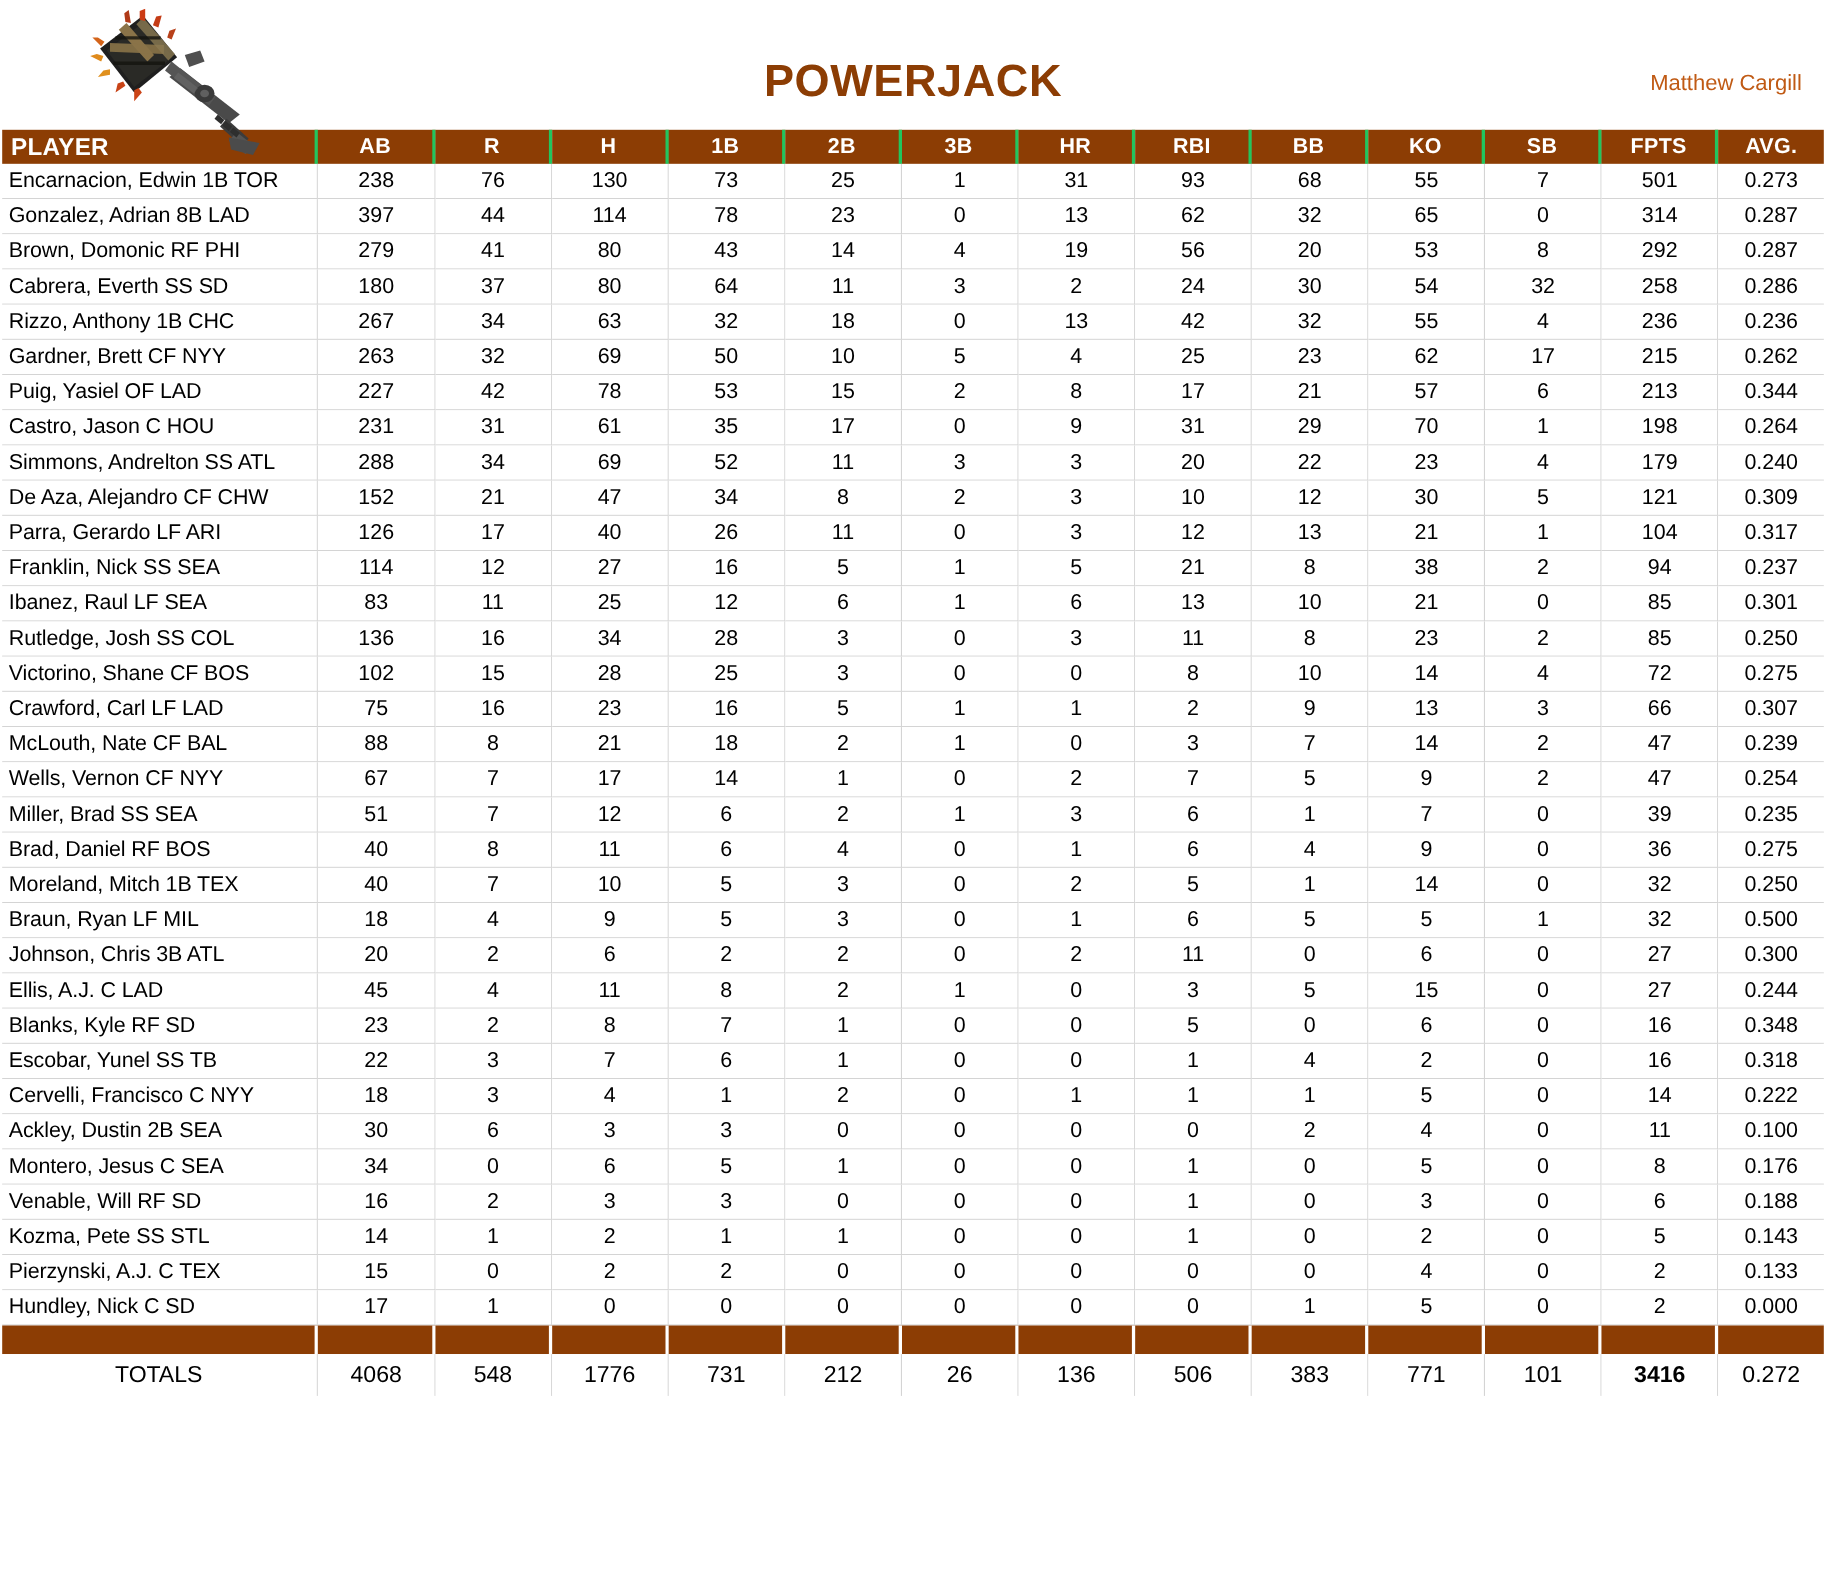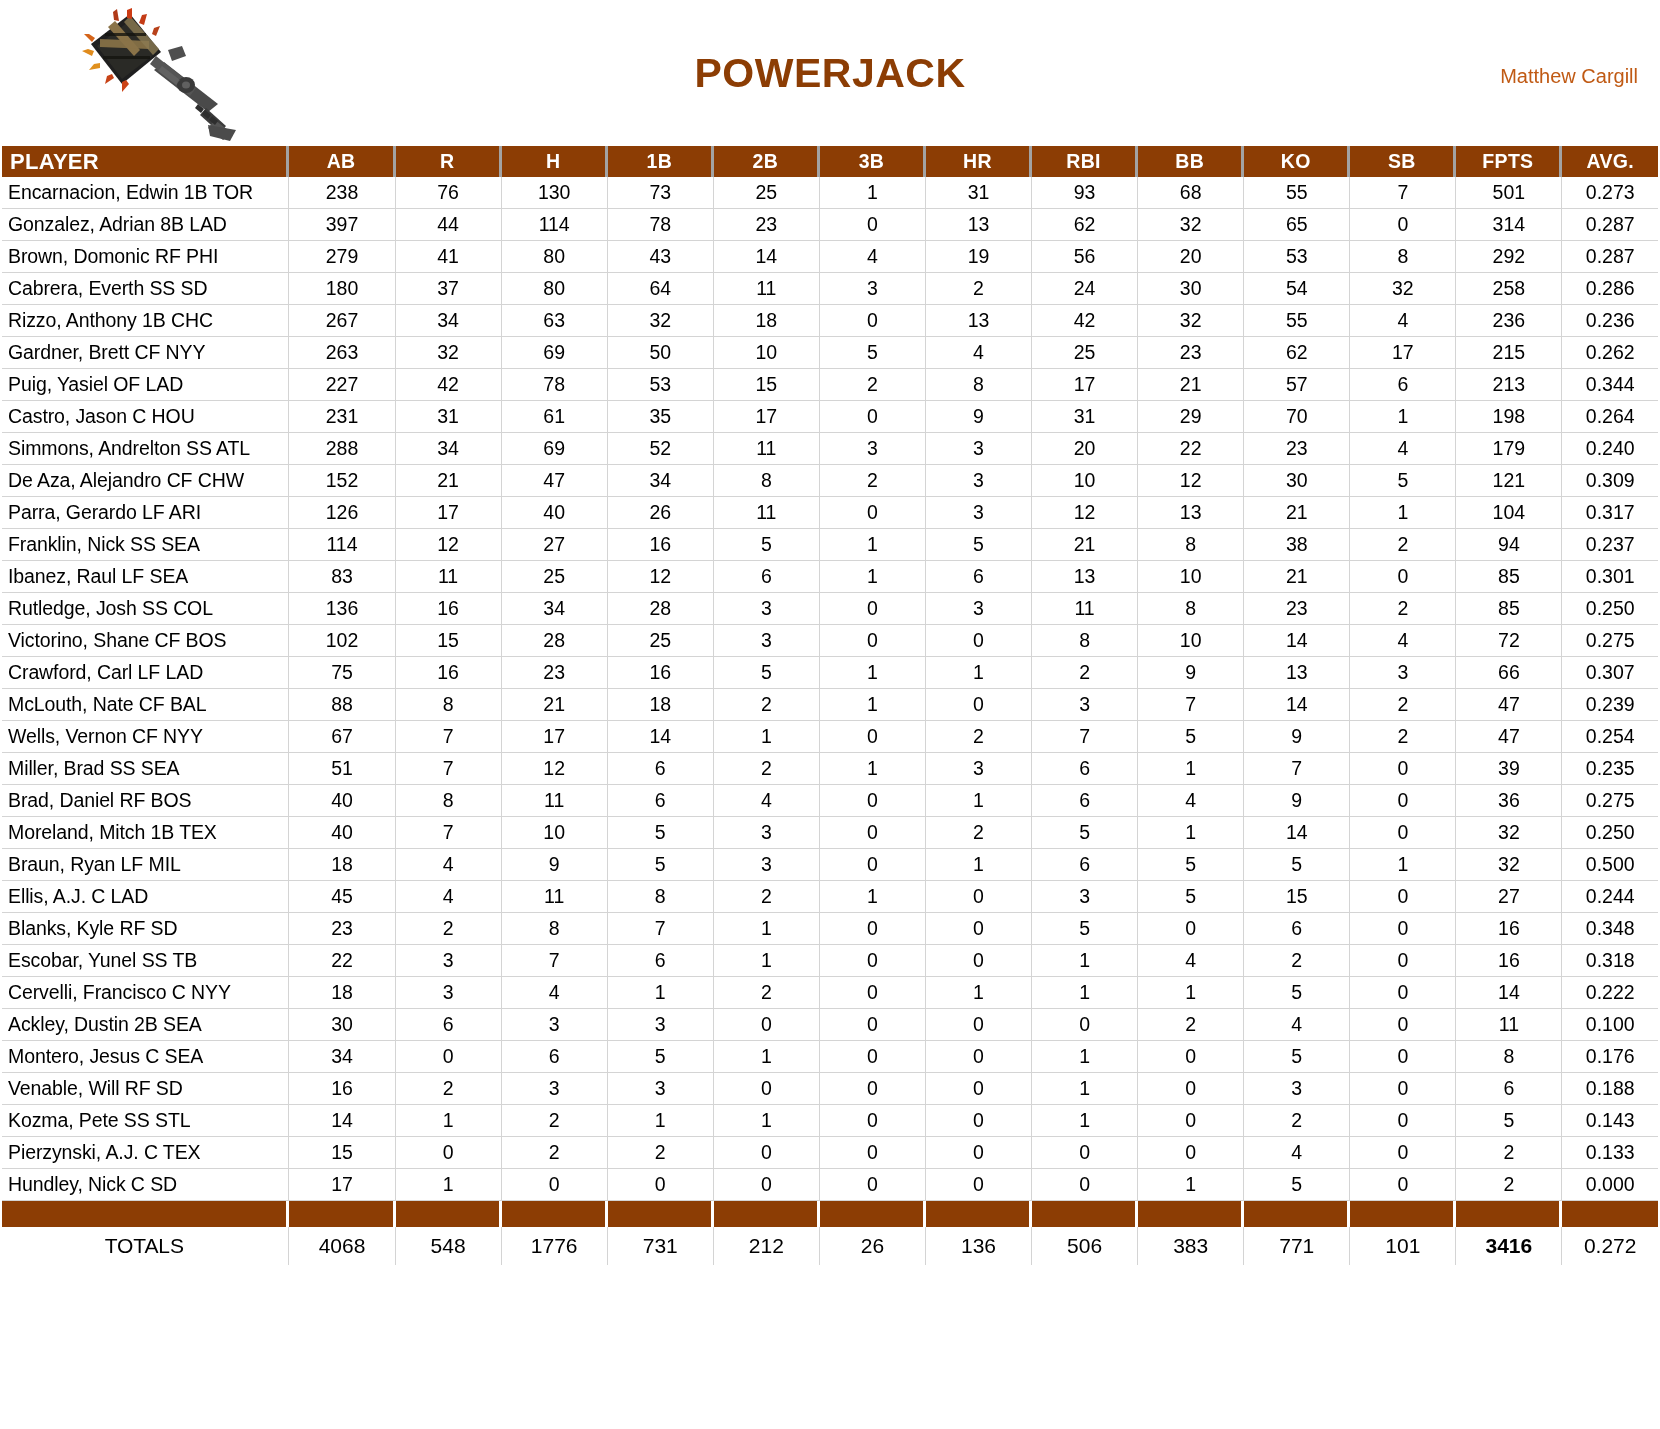--- a/index.html
+++ b/index.html
@@ -17,21 +17,21 @@
   .sheet {
     position: relative;
     width: 1660px;
     height: 1429px;
     box-sizing: border-box;
   }
 
   
   .header {
     position: relative;
-    height: 146px;
+    height: 118px;
     display: flex;
     align-items: center;
   }
   .logo-wrap {
     position: absolute;
     left: 58px;
     top: 8px;
     width: 190px;
     height: 135px;
   }
@@ -80,21 +80,21 @@
 
   
   thead th {
     background: #8C3D04;
     color: #ffffff;
     font-weight: bold;
     font-size: 21px;
     height: 34px;
     line-height: 34px;
     text-align: center;
-    border-right: 3px solid #a3a3a3;
+    border-right: 3px solid #22c55e;
     letter-spacing: 0.3px;
   }
   thead th.col-player {
     text-align: left;
     padding-left: 8px;
     font-size: 22px;
   }
   thead th.last { border-right: none; }
 
   
@@ -579,20 +579,36 @@
           <td>0</td>
           <td>1</td>
           <td>6</td>
           <td>5</td>
           <td>5</td>
           <td>1</td>
           <td>32</td>
           <td class="last">0.500</td>
         </tr>
         <tr>
+          <td class="col-player">Johnson, Chris 3B ATL</td>
+          <td>20</td>
+          <td>2</td>
+          <td>6</td>
+          <td>2</td>
+          <td>2</td>
+          <td>0</td>
+          <td>2</td>
+          <td>11</td>
+          <td>0</td>
+          <td>6</td>
+          <td>0</td>
+          <td>27</td>
+          <td class="last">0.300</td>
+        </tr>
+        <tr>
           <td class="col-player">Ellis, A.J. C LAD</td>
           <td>45</td>
           <td>4</td>
           <td>11</td>
           <td>8</td>
           <td>2</td>
           <td>1</td>
           <td>0</td>
           <td>3</td>
           <td>5</td>

